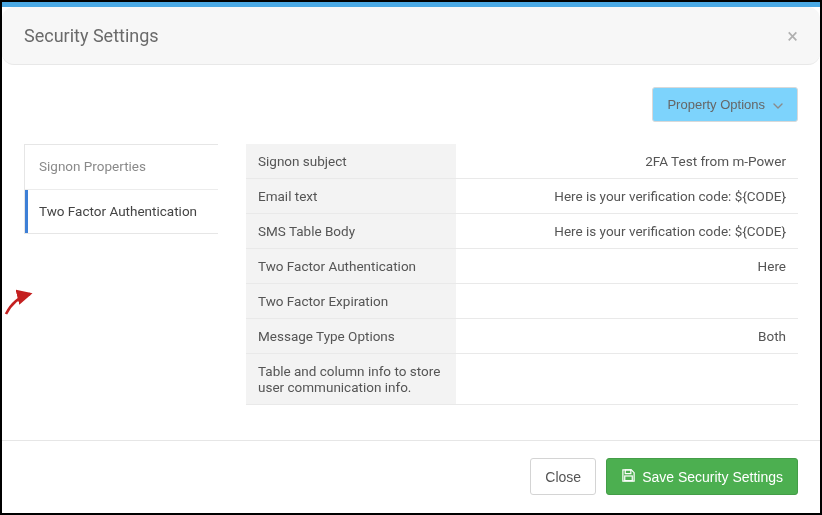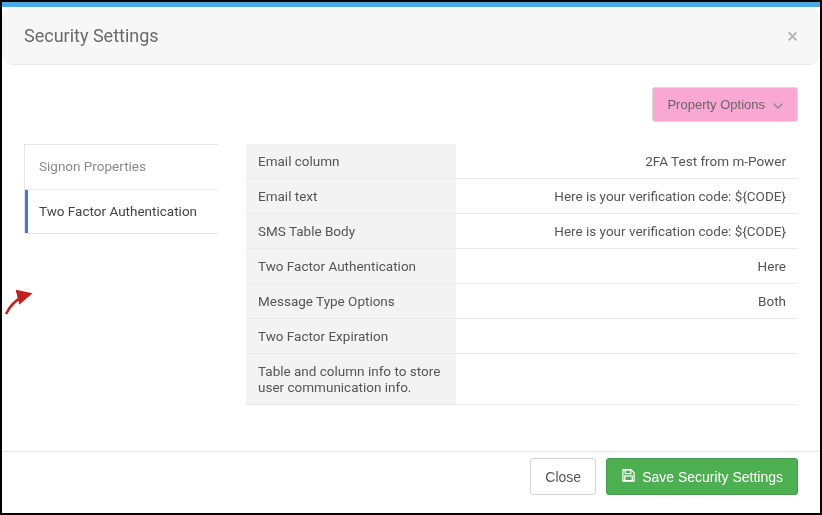--- a/index.html
+++ b/index.html
@@ -44,21 +44,21 @@
     padding: 22px;
     position: relative;
   }
   .prop-options-row {
     display: flex;
     justify-content: flex-end;
     margin-bottom: 22px;
   }
   .prop-options-btn {
     border: 1px solid #d9d9d9;
-    background: #f9a8d4;
+    background: #7dd3fc;
     border-radius: 3px;
     padding: 9px 14px;
     font-size: 13px;
     color: #666;
     cursor: pointer;
     display: inline-flex;
     align-items: center;
     gap: 8px;
     margin-left: 36px;
   }
@@ -112,21 +112,21 @@
   .settings-table td.val {
     text-align: right;
     color: #555;
   }
   .footer {
     position: absolute;
     bottom: 0;
     left: 0;
     right: 0;
     border-top: 1px solid #e6e6e6;
-    padding: 6px 22px 18px;
+    padding: 17px 22px 18px;
     display: flex;
     justify-content: flex-end;
     gap: 10px;
     background: #fff;
   }
   .btn {
     border-radius: 3px;
     padding: 9px 14px;
     font-size: 14px;
     cursor: pointer;
@@ -183,42 +183,42 @@
         <span>Signon Properties</span>
       </div>
       <div class="tab-item active">
         <span>Two Factor Authentication</span>
       </div>
     </div>
 
     <table class="settings-table">
       <tbody>
         <tr>
-          <td class="key">Email column</td>
+          <td class="key">Signon subject</td>
           <td class="val">2FA Test from m-Power</td>
         </tr>
         <tr>
           <td class="key">Email text</td>
           <td class="val">Here is your verification code: ${CODE}</td>
         </tr>
         <tr>
           <td class="key">SMS Table Body</td>
           <td class="val">Here is your verification code: ${CODE}</td>
         </tr>
         <tr>
           <td class="key">Two Factor Authentication</td>
           <td class="val">Here</td>
         </tr>
         <tr>
+          <td class="key">Two Factor Expiration</td>
+          <td class="val"></td>
+        </tr>
+        <tr>
           <td class="key">Message Type Options</td>
           <td class="val">Both</td>
-        </tr>
-        <tr>
-          <td class="key">Two Factor Expiration</td>
-          <td class="val"></td>
         </tr>
         <tr>
           <td class="key">Table and column info to store user communication info.</td>
           <td class="val"></td>
         </tr>
       </tbody>
     </table>
 
   </div>
 

